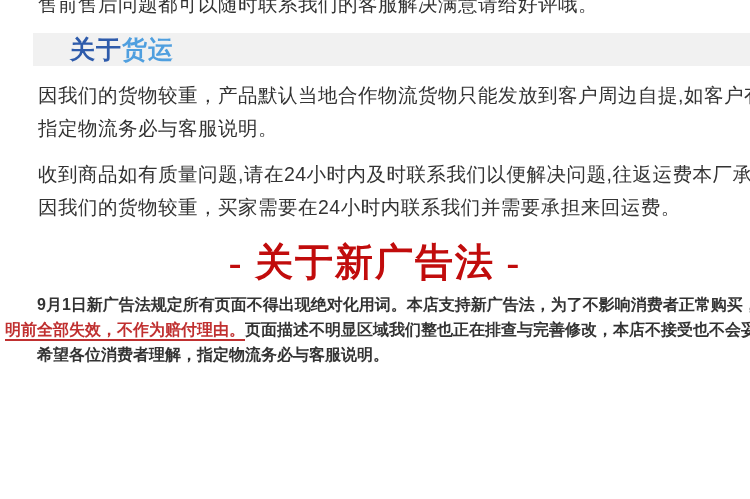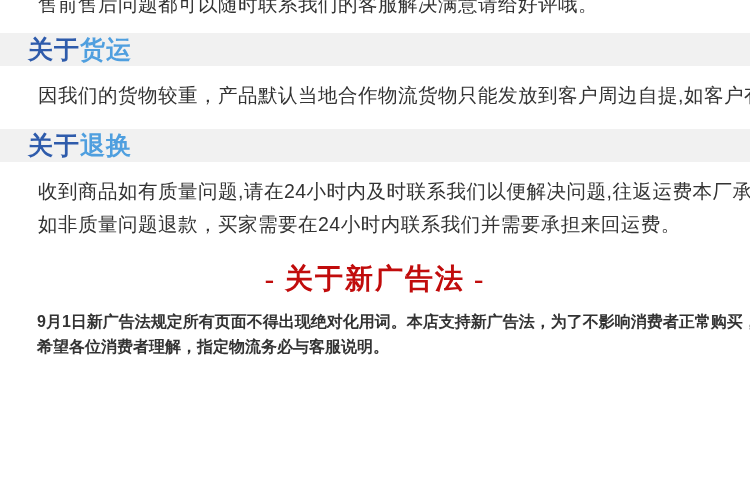--- a/index.html
+++ b/index.html
@@ -7,37 +7,37 @@
   .page{position:relative;width:750px;height:479px;background:var(--page-bg,#fff);overflow:hidden;}
 
   .top-note{
     margin:-9px 0 0 38px;
     font-size:19.5px;line-height:26px;color:var(--body-text,#333);
     white-space:nowrap;letter-spacing:.5px;
   }
 
   .band{
     margin-top:16px;height:33px;background:var(--band-bg,#f1f1f1);
-    display:flex;align-items:center;padding-left:28px;
+    display:flex;align-items:center;padding-left:37px;margin-left:33px;
   }
   .band + .sec-body + .band{margin-top:17px;}
   .band-title{font-size:25px;font-weight:bold;letter-spacing:1px;line-height:1;}
   .t-prefix{color:var(--heading-dark-blue,#2e5bab);}
   .t-rest{color:var(--heading-light-blue,#4f9fdf);}
 
   .sec-body{padding:13px 0 0 38px;}
   .sec-line{
     font-size:19.5px;line-height:33px;color:var(--body-text,#333);
     white-space:nowrap;letter-spacing:.5px;
   }
 
   .ad-title{
     margin-top:19px;line-height:38px;text-align:center;
     font-family:"Liberation Serif","DejaVu Serif",serif;
-    font-weight:bold;font-size:28px;letter-spacing:2px;
+    font-weight:bold;font-size:38px;letter-spacing:2px;
     color:var(--ad-title-red,#c10c0c);
   }
 
   .ad-lines{margin-top:11px;padding:0 4px 0 5px;}
   .ad-line{
     font-size:16px;line-height:25px;font-weight:600;
     color:var(--body-text,#333);white-space:nowrap;
   }
   .ad-line.indent{padding-left:32px;}
   .seg-red{
@@ -52,29 +52,28 @@
 
 <div class="page">
   <div class="top-note">售前售后问题都可以随时联系我们的客服解决满意请给好评哦。</div>
 
   <div id="sections">
       <div class="band">
         <div class="band-title"><span class="t-prefix">关于</span><span class="t-rest">货运</span></div>
       </div>
       <div class="sec-body">
         <div class="sec-line">因我们的货物较重，产品默认当地合作物流货物只能发放到客户周边自提,如客户有</div>
-      </div>
-      <div class="band">
-        <div class="band-title"><span class="t-prefix">关于</span><span class="t-rest">退换</span></div>
+        <div class="sec-line">指定物流务必与客服说明。</div>
       </div>
       <div class="sec-body">
         <div class="sec-line">收到商品如有质量问题,请在24小时内及时联系我们以便解决问题,往返运费本厂承担。</div>
-        <div class="sec-line">如非质量问题退款，买家需要在24小时内联系我们并需要承担来回运费。</div>
+        <div class="sec-line">因我们的货物较重，买家需要在24小时内联系我们并需要承担来回运费。</div>
       </div>
     </div>
 
   <div class="ad-title">- 关于新广告法 -</div>
 
   <div id="ad-lines" class="ad-lines">
       <div class="ad-line indent"><span class="seg-normal">9月1日新广告法规定所有页面不得出现绝对化用词。本店支持新广告法，为了不影响消费者正常购买，</span></div>
+      <div class="ad-line"><span class="seg-red">明前全部失效，不作为赔付理由。</span><span class="seg-normal">页面描述不明显区域我们整也正在排查与完善修改，本店不接受也不会妥</span></div>
       <div class="ad-line indent"><span class="seg-normal">希望各位消费者理解，指定物流务必与客服说明。</span></div>
     </div>
 </div>
 
 </body></html>

